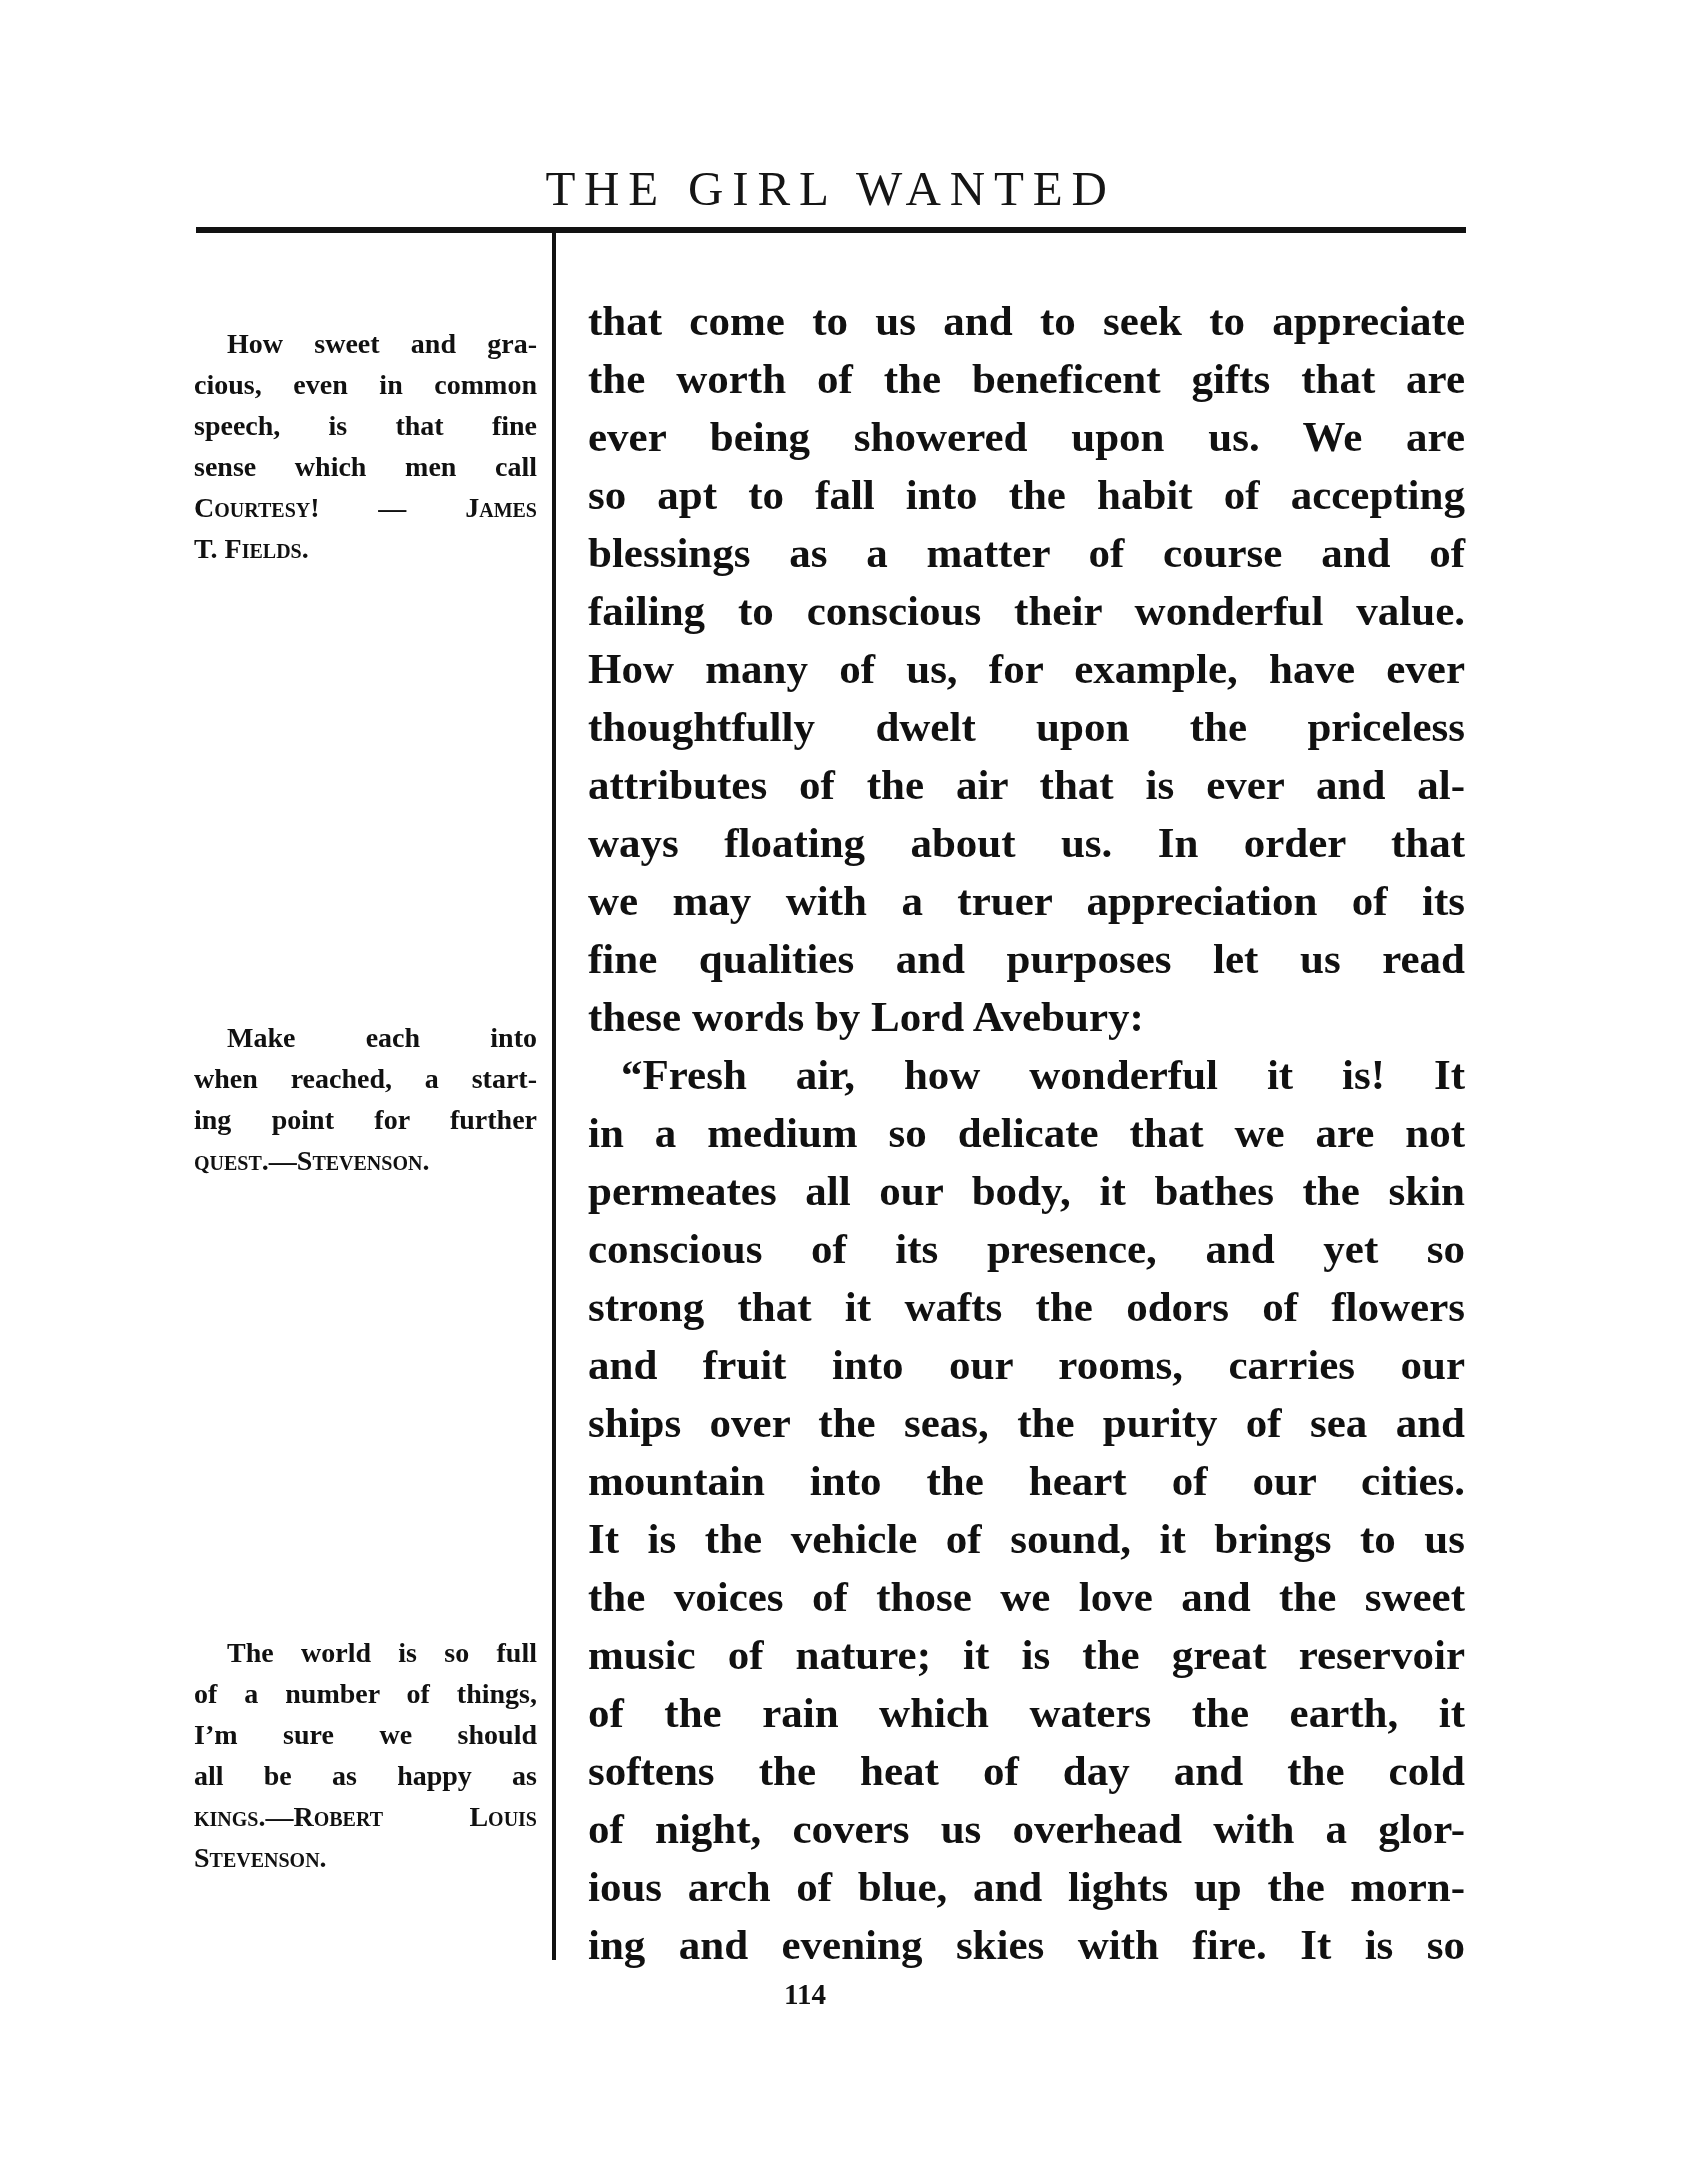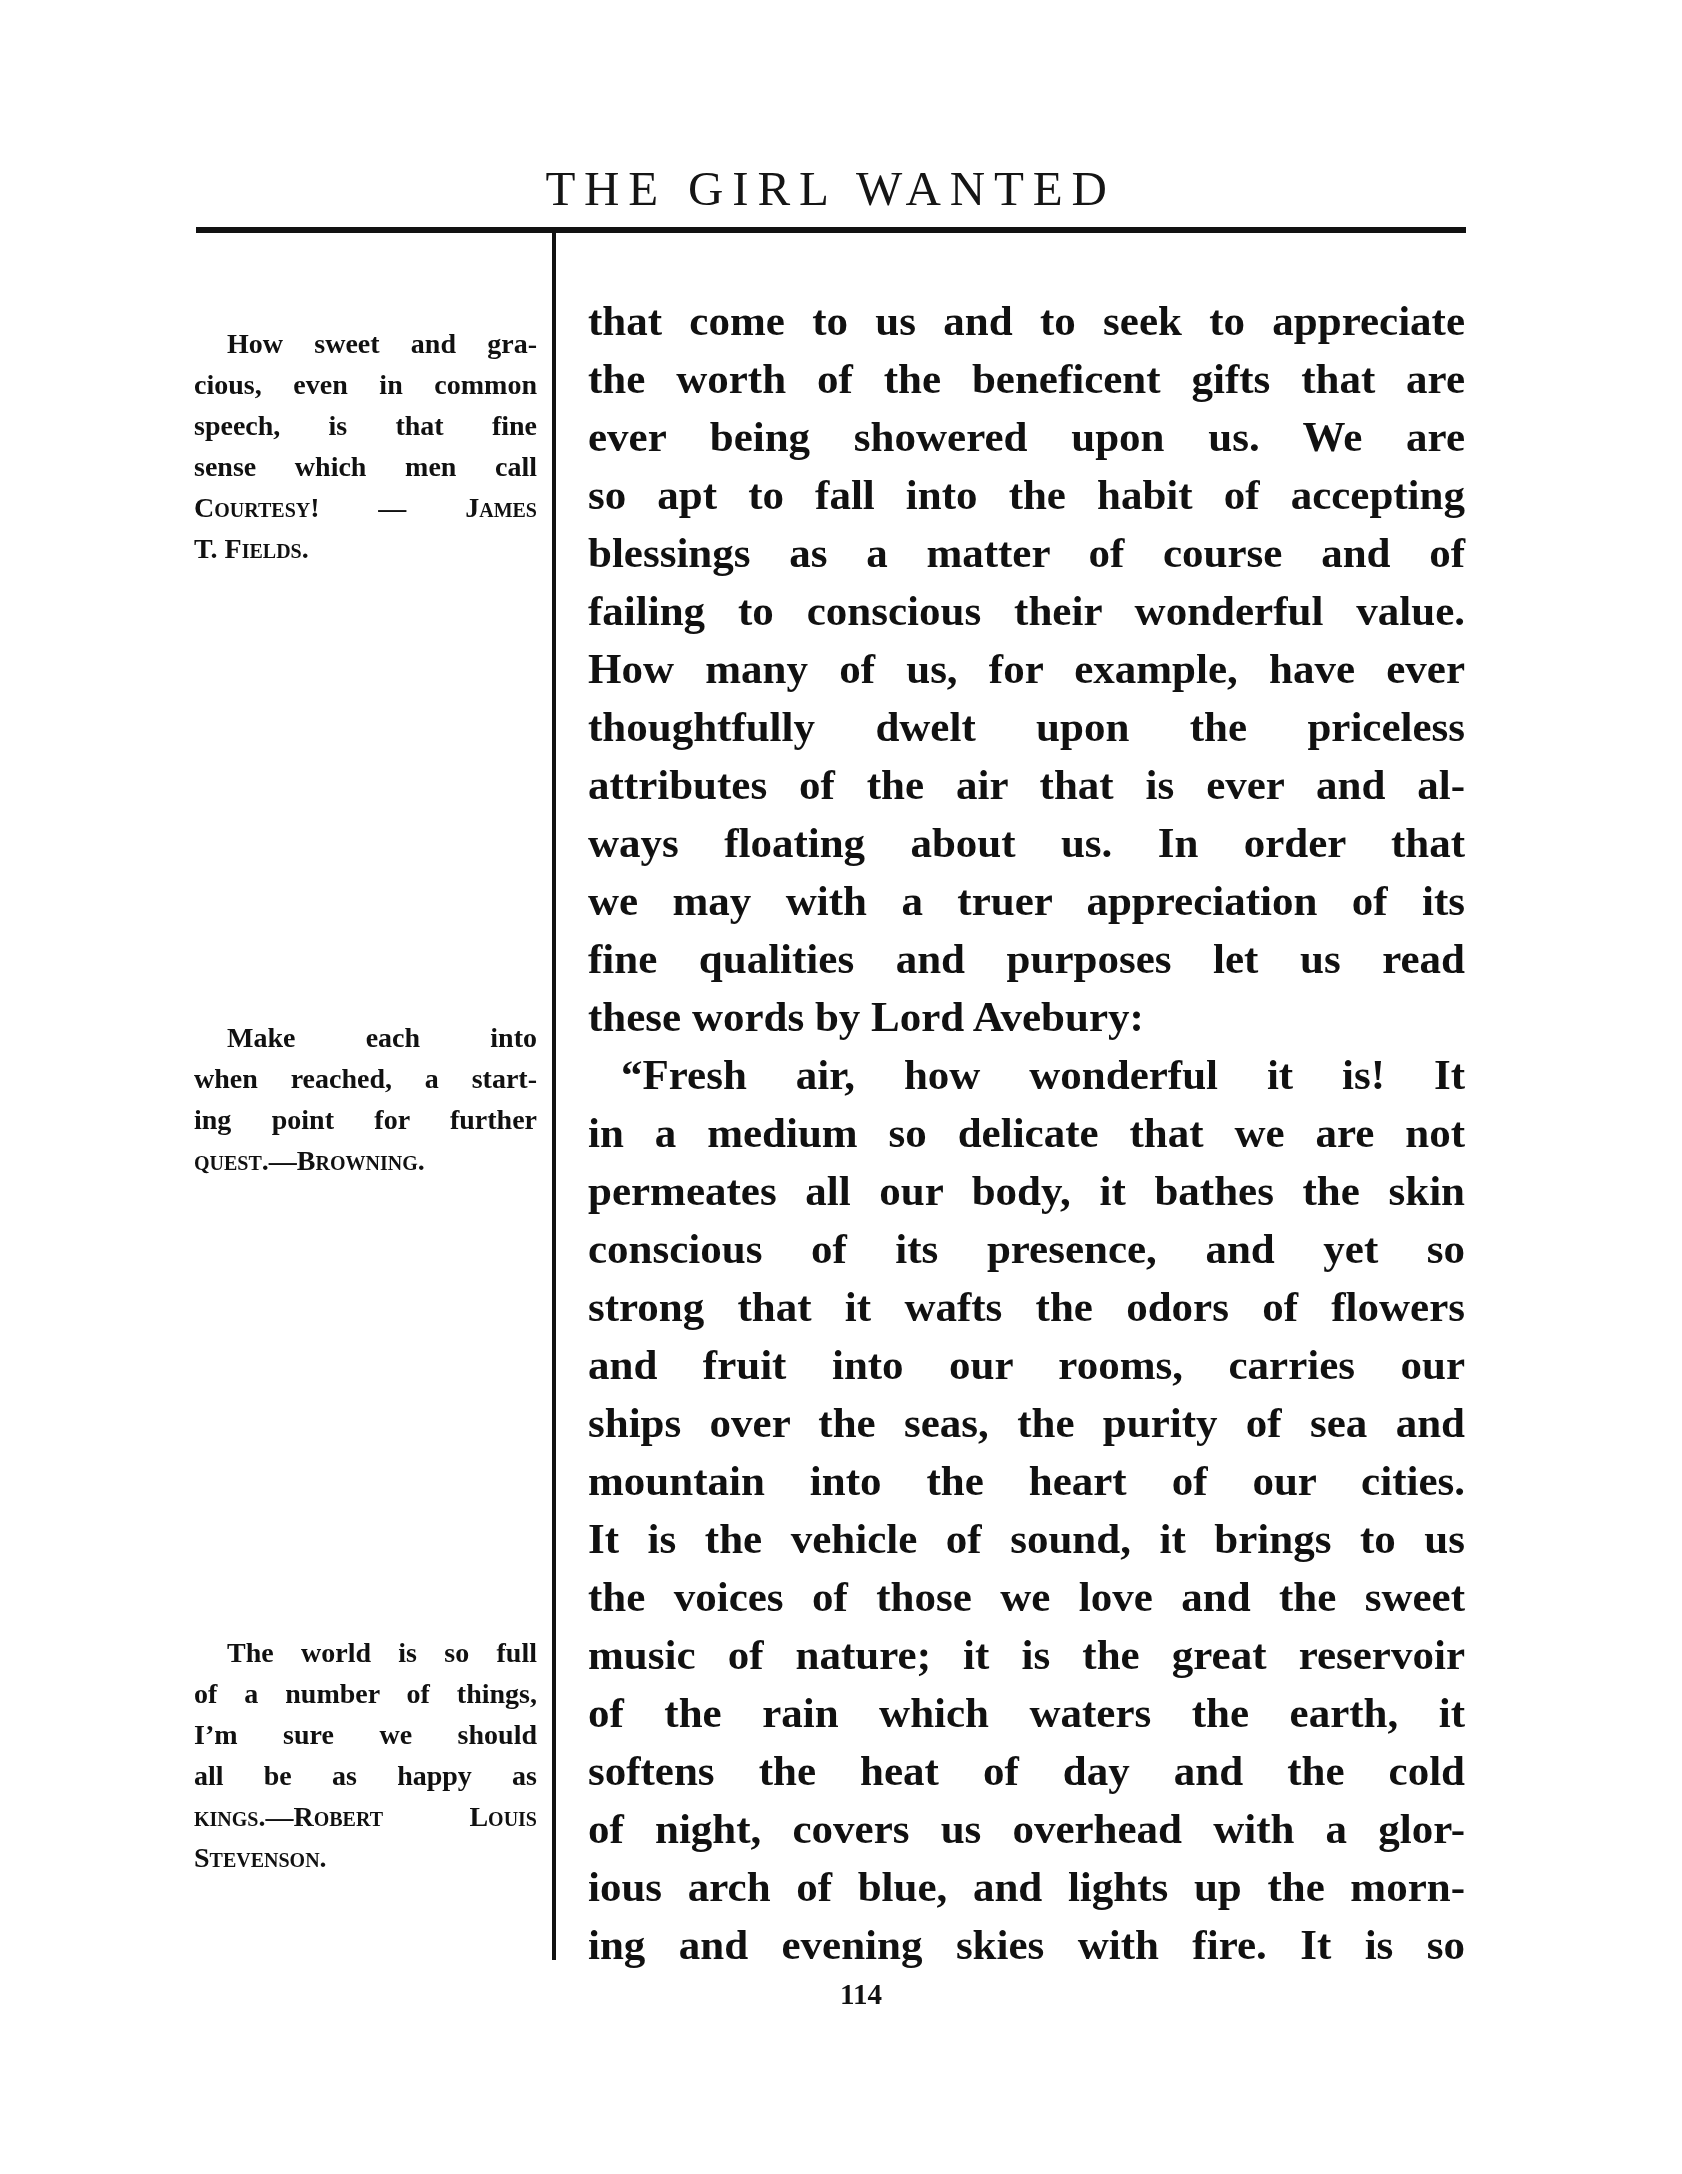--- a/index.html
+++ b/index.html
@@ -9,21 +9,21 @@
   .vrule { position: absolute; left: 552px; top: 231px; width: 3.9px; height: 1729px; background: #111; }
   .sidebar { position: absolute; left: 194px; width: 343px; font-size: 28px; line-height: 41px; font-weight: bold; }
   .sidebar .ln { display: block; text-align: justify; text-align-last: justify; white-space: nowrap; height: 41px; }
   .sidebar .ln.first { text-indent: 33px; }
   .sidebar .ln.last { text-align-last: left; }
   .sc { font-variant: small-caps; }
   .main { position: absolute; left: 588px; top: 292px; width: 877px; font-size: 43px; line-height: 58px; }
   .main .ln { display: block; height: 58px; white-space: nowrap; text-align: justify; text-align-last: justify; font-weight: bold; }
   .main .ln.indent { padding-left: 33px; }
   .main .ln.end { text-align-last: left; }
-  .page-number { position: absolute; left: 784px; width: 98px; top: 1978px; text-align: right; font-size: 29px; font-weight: bold; }
+  .page-number { position: absolute; left: 784px; width: 98px; top: 1978px; text-align: left; font-size: 29px; font-weight: bold; }
 </style>
 </head>
 <body>
 
 <div class="running-head">THE GIRL WANTED</div>
 <div class="hrule"></div>
 <div class="vrule"></div>
 
 <div class="sidebar" style="top:323px">
   <span class="ln first">How sweet and gra-</span>
@@ -31,21 +31,21 @@
   <span class="ln">speech, is that fine</span>
   <span class="ln">sense which men call</span>
   <span class="ln sc">Courtesy! — James</span>
   <span class="ln last sc">T. Fields.</span>
 </div>
 
 <div class="sidebar" style="top:1017px">
   <span class="ln first">Make each into</span>
   <span class="ln">when reached, a start-</span>
   <span class="ln">ing point for further</span>
-  <span class="ln last sc">quest.—Browning.</span>
+  <span class="ln last sc">quest.—Stevenson.</span>
 </div>
 
 <div class="sidebar" style="top:1632px">
   <span class="ln first">The world is so full</span>
   <span class="ln">of a number of things,</span>
   <span class="ln">I’m sure we should</span>
   <span class="ln">all be as happy as</span>
   <span class="ln sc">kings.—Robert Louis</span>
   <span class="ln last sc">Stevenson.</span>
 </div>

